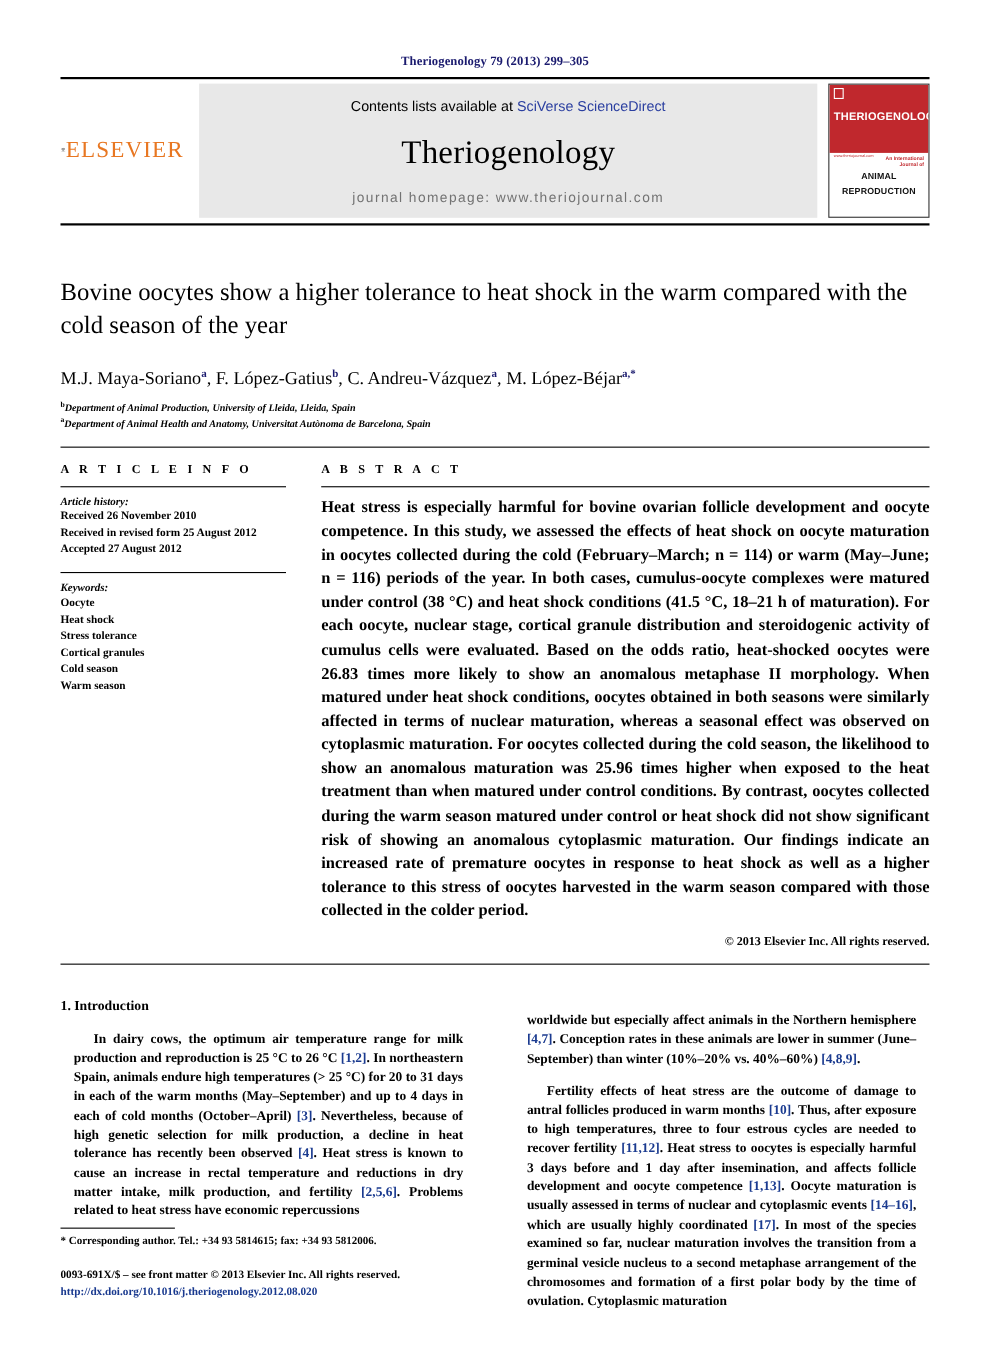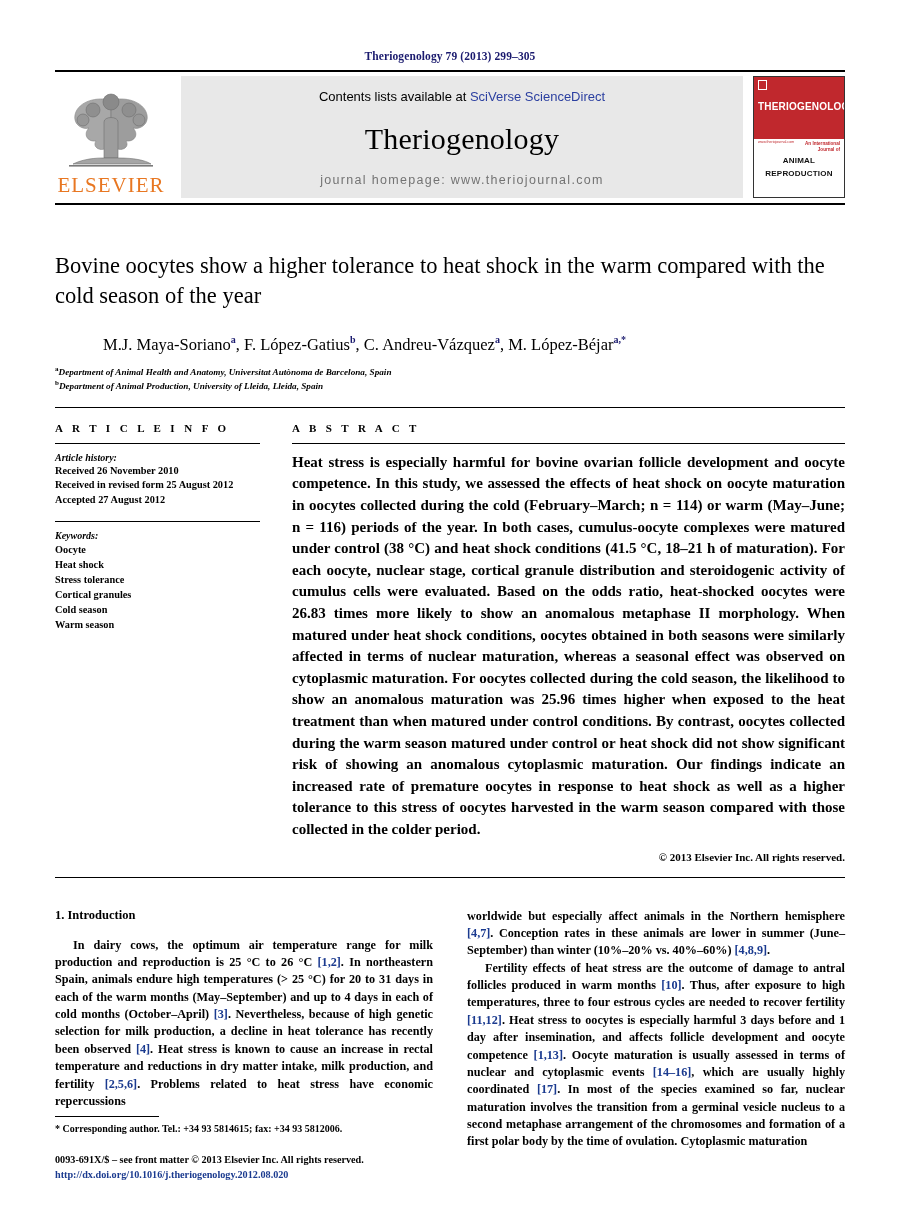--- a/index.html
+++ b/index.html
@@ -34,22 +34,22 @@
   .masthead {
     display: flex;
     align-items: stretch;
     height: 122px;
     margin-top: 4px;
   }
   .elsevier-logo {
     width: 112px;
     flex: 0 0 112px;
     display: flex;
-    flex-direction: column;
-    justify-content: flex-end;
+    flex-direction: row;
+    justify-content: center;
     align-items: center;
     padding-bottom: 2px;
   }
   .tree-svg { display:block; }
   .elsevier-word {
     font-family: "Liberation Serif", serif;
     font-size: 21px;
     letter-spacing: 1px;
     color: #E87722;
     font-weight: normal;
@@ -147,21 +147,20 @@
     font-size: 22.5px;
     line-height: 1.33;
     font-weight: normal;
     margin: 0;
     color: #000;
   }
   .authors {
     font-size: 16.5px;
     margin-top: 22px;
     line-height: 1.35;
-    margin-left: 48px;
   }
   .authors sup { font-size: 10px; color:#1a1a6e; font-weight: bold; vertical-align: super;}
   .affils { margin-top: 9px; }
   .affil {
     font-size: 9.2px;
     font-style: italic;
     font-weight: bold;
     line-height: 1.42;
   }
   .affil sup { font-style: normal; font-size: 7px; vertical-align: super;}
@@ -218,21 +217,21 @@
     font-size: 12.5px;
     font-weight: bold;
     margin: 0 0 14px 0;
   }
   .para {
     font-size: 12.2px;
     line-height: 1.425;
     text-align: justify;
     text-indent: 18px;
     font-weight: bold;
-    margin: 0;
+    margin: 12px;
     hyphens: auto;
   }
   .para + .para { margin-top: 0; }
   .ref { color: #1a3a8f; }
 
   
   .footnotes {
     position: absolute;
     left: 55px;
     bottom: 48px;
@@ -308,22 +307,22 @@
     <h1 class="art-title">Bovine oocytes show a higher tolerance to heat shock in the warm compared with the cold season of the year</h1>
 
     <div class="authors">
       <span>M.J. Maya-Soriano</span><sup>a</sup>,
       <span>F. López-Gatius</span><sup>b</sup>,
       <span>C. Andreu-Vázquez</span><sup>a</sup>,
       <span>M. López-Béjar</span><sup>a,*</sup>
     </div>
 
     <div class="affils">
+      <div class="affil"><sup>b</sup><span>Department of Animal Production, University of Lleida, Lleida, Spain</span></div>
       <div class="affil"><sup>a</sup><span>Department of Animal Health and Anatomy, Universitat Autònoma de Barcelona, Spain</span></div>
-      <div class="affil"><sup>b</sup><span>Department of Animal Production, University of Lleida, Lleida, Spain</span></div>
     </div>
   </div>
 
   <div class="title-rule"></div>
 
   <div class="info-abstract">
 
     <div class="col-info">
       <div class="sec-head">A R T I C L E   I N F O</div>
       <div class="head-rule">

